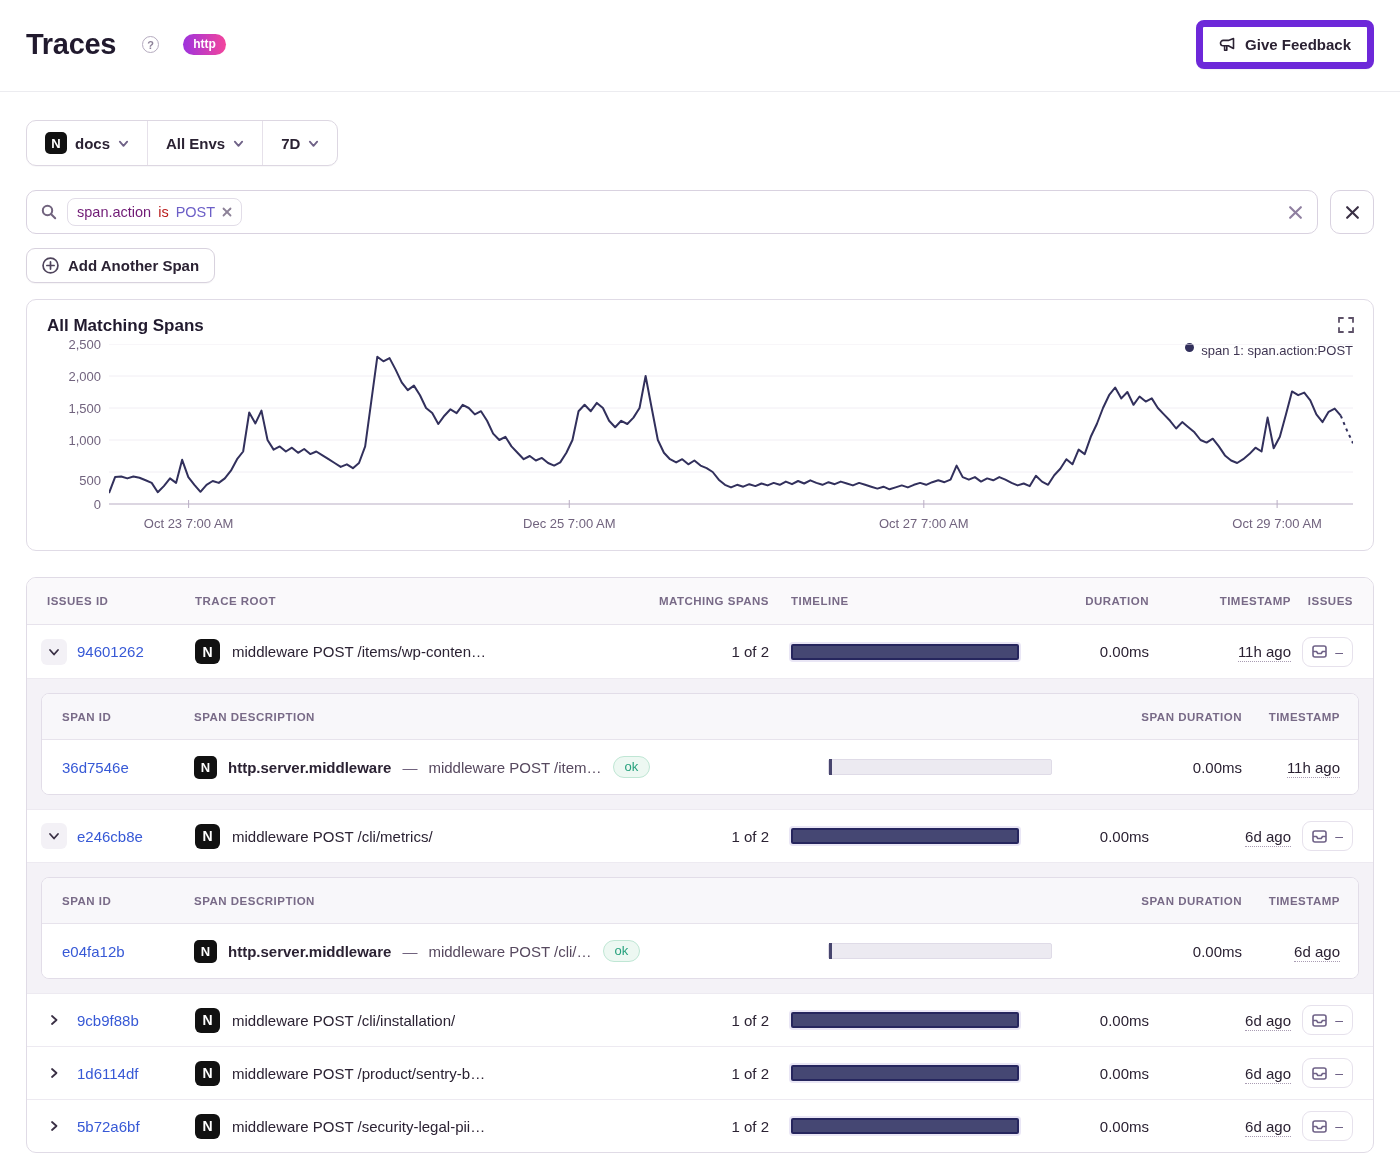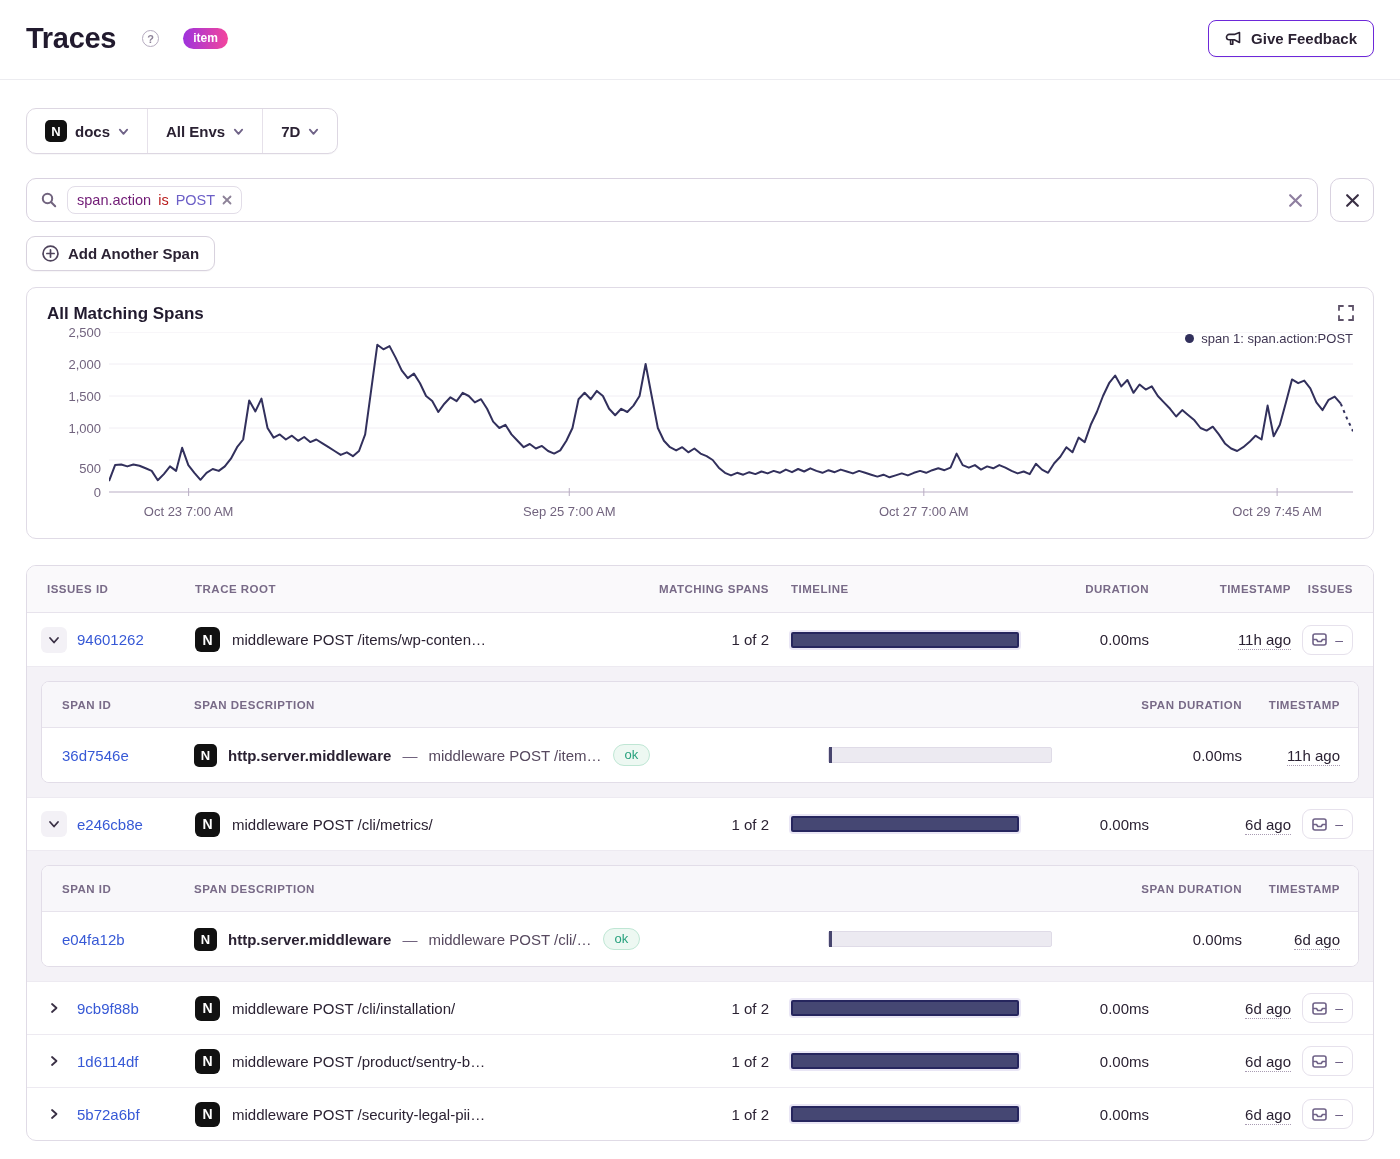--- a/index.html
+++ b/index.html
@@ -4,21 +4,21 @@
 <style>
   * { margin:0; padding:0; box-sizing:border-box; }
   html,body { width:1400px; background:#fff; font-family:"Liberation Sans","DejaVu Sans",sans-serif; color:#2b2233; }
 
   
   .app-header { display:flex; align-items:center; justify-content:space-between; padding:20px 26px 22px; border-bottom:1px solid #ececf0; background:#fff; }
   .title-wrap { display:flex; align-items:center; gap:24px; }
   .page-title { font-size:29px; font-weight:bold; letter-spacing:-0.3px; color:#211a2e; }
   .help-badge { width:17px; height:17px; border:1px solid #b5abbf; border-radius:50%; display:flex; align-items:center; justify-content:center; font-size:11px; color:#8d8298; font-weight:bold; margin-left:2px; }
   .beta-pill { background:linear-gradient(90deg,var(--beta-gradient-start,#9e33dd),var(--beta-gradient-end,#f3459c)); color:#fff; font-size:12px; font-weight:bold; padding:3px 10px 4px; border-radius:20px; }
-  .feedback-btn { display:flex; align-items:center; gap:8px; border:1px solid #6d28d9; background:#fff; border-radius:8px; padding:9px 16px; font-size:15px; font-weight:bold; color:#2b2233; cursor:pointer; box-shadow:0 1px 1px rgba(40,30,60,.04); }
+  .feedback-btn { display:flex; align-items:center; gap:8px; border:7px solid #6d28d9; background:#fff; border-radius:8px; padding:9px 16px; font-size:15px; font-weight:bold; color:#2b2233; cursor:pointer; box-shadow:0 1px 1px rgba(40,30,60,.04); }
 
   .content { padding:0 26px; }
 
   
   .filter-bar { display:inline-flex; margin-top:28px; border:1px solid #ddd7e2; border-radius:10px; background:#fff; height:46px; align-items:stretch; box-shadow:0 1px 1px rgba(40,30,60,.03); }
   .filter-seg { display:flex; align-items:center; gap:8px; padding:0 18px; font-size:15px; font-weight:bold; color:#2b2233; cursor:pointer; }
   .filter-seg + .filter-seg { border-left:1px solid #e6e1ea; }
   .nextjs-logo { width:22px; height:22px; background:#111; color:#fff; border-radius:5px; display:flex; align-items:center; justify-content:center; font-size:13px; font-weight:bold; }
   .chev { width:11px; height:11px; flex:0 0 auto; }
   .chev polyline { fill:none; stroke:#6f6287; stroke-width:2; stroke-linecap:round; stroke-linejoin:round; }
@@ -46,21 +46,21 @@
   .add-span-btn { display:inline-flex; align-items:center; gap:9px; margin-top:14px; border:1px solid #d8d2de; background:#fff; border-radius:9px; padding:8px 15px; font-size:15px; font-weight:bold; color:#2b2233; cursor:pointer; box-shadow:0 1px 1px rgba(40,30,60,.04); }
   .plus-circle { width:17px; height:17px; }
   .plus-circle circle { fill:none; stroke:#4f445c; stroke-width:1.6; }
   .plus-circle line { stroke:#4f445c; stroke-width:1.6; stroke-linecap:round; }
 
   
   .chart-card { position:relative; margin-top:16px; border:1px solid #e0dbe6; border-radius:10px; background:#fff; padding:16px 20px 10px; }
   .chart-title { font-size:17px; font-weight:bold; color:#211a2e; }
   .expand-btn { position:absolute; top:16px; right:18px; width:18px; height:18px; cursor:pointer; }
   .expand-btn path { fill:none; stroke:#5d5168; stroke-width:1.8; stroke-linecap:round; }
-  .chart-legend { position:absolute; top:43px; right:20px; display:flex; align-items:center; gap:7px; font-size:13px; color:#3f3552; cursor:pointer; }
+  .chart-legend { position:absolute; top:43px; right:20px; display:flex; gap:7px; font-size:13px; color:#3f3552; cursor:pointer; }
   .legend-dot { width:9px; height:9px; border-radius:50%; background:var(--chart-line,#35335f); }
   .chart-body { display:flex; margin-top:8px; }
   .y-axis { width:62px; position:relative; height:160px; flex:0 0 auto; }
   .y-label { position:absolute; right:8px; transform:translateY(-50%); font-size:13px; color:#71637e; }
   .plot { flex:1; position:relative; height:196px; }
   .plot svg { width:100%; height:170px; display:block; }
   .x-label { position:absolute; top:172px; transform:translateX(-50%); font-size:13px; color:#71637e; white-space:nowrap; }
 
   
   .trace-table { margin:26px 0 0; border:1px solid #e0dbe6; border-radius:10px; background:#fff; overflow:hidden; }
@@ -104,21 +104,21 @@
   .span-bar { height:16px; background:#eceaf1; border:1px solid #dfdbe7; border-radius:2px; position:relative; }
   .span-bar::before { content:""; position:absolute; left:0; top:-1px; bottom:-1px; width:3px; background:#47456e; }
 </style>
 </head>
 <body>
 
 <div class="app-header">
   <div class="title-wrap">
     <span class="page-title">Traces</span>
     <span class="help-badge">?</span>
-    <span class="beta-pill">item</span>
+    <span class="beta-pill">http</span>
   </div>
   <button class="feedback-btn">
     <svg width="18" height="16" viewBox="0 0 18 16">
       <path d="M14.5 1.5v10l-5.2-2.7H4.2a2.7 2.7 0 0 1 0-5.4h5.1L14.5 1.5z" fill="none" stroke="#2b2233" stroke-width="1.6" stroke-linejoin="round"></path>
       <path d="M5.6 9v4.2h2.2V9" fill="none" stroke="#2b2233" stroke-width="1.6" stroke-linejoin="round"></path>
     </svg>
     <span>Give Feedback</span>
   </button>
 </div>
 
@@ -219,23 +219,23 @@
             <line x1="0" x2="1250" y1="0" y2="0" stroke="#f1eef4" stroke-width="1" vector-effect="non-scaling-stroke"></line>
             <line x1="80" x2="80" y1="156" y2="164" stroke="#b9adc4" vector-effect="non-scaling-stroke"></line>
             <line x1="462.5" x2="462.5" y1="156" y2="164" stroke="#b9adc4" vector-effect="non-scaling-stroke"></line>
             <line x1="818.75" x2="818.75" y1="156" y2="164" stroke="#b9adc4" vector-effect="non-scaling-stroke"></line>
             <line x1="1173.75" x2="1173.75" y1="156" y2="164" stroke="#b9adc4" vector-effect="non-scaling-stroke"></line>
             <polyline points="0.0,149.1 6.1,133.1 12.3,132.5 18.4,134.4 24.5,132.5 30.6,133.8 36.8,136.3 42.9,138.9 49.0,148.2 55.1,142.1 61.3,134.4 67.4,138.9 73.5,115.8 79.7,133.1 85.8,140.8 91.9,147.8 98.0,140.8 104.2,137.0 110.3,138.9 116.4,134.4 122.5,126.7 128.7,115.2 134.8,107.5 140.9,68.5 147.1,79.4 153.2,66.6 159.3,96.0 165.4,105.6 171.6,102.4 177.7,107.5 183.8,103.7 190.0,108.8 196.1,105.0 202.2,110.1 208.3,107.5 214.5,111.4 220.6,115.2 226.7,119.0 232.8,122.9 239.0,120.3 245.1,124.2 251.2,119.0 257.4,102.4 263.5,57.6 269.6,12.8 275.7,17.3 281.9,14.1 288.0,25.6 294.1,38.4 300.2,46.1 306.4,41.6 312.5,51.2 318.6,64.0 324.8,69.1 330.9,80.0 337.0,71.7 343.1,65.3 349.3,69.1 355.4,60.8 361.5,64.0 367.6,70.4 373.8,67.2 379.9,76.8 386.0,89.6 392.2,96.0 398.3,92.8 404.4,102.4 410.5,108.8 416.7,115.2 422.8,112.0 428.9,116.5 435.0,113.9 441.2,119.0 447.3,121.6 453.4,118.4 459.6,108.8 465.7,96.0 471.8,67.2 477.9,60.8 484.1,67.2 490.2,58.9 496.3,64.0 502.5,76.8 508.6,83.2 514.7,76.8 520.8,80.0 527.0,73.6 533.1,64.0 539.2,32.0 545.3,64.0 551.5,96.0 557.6,108.8 563.7,115.2 569.9,118.4 576.0,115.2 582.1,120.3 588.2,116.5 594.4,121.6 600.5,124.2 606.6,128.0 612.7,135.7 618.9,140.8 625.0,143.4 631.1,140.8 637.3,142.7 643.4,140.2 649.5,142.1 655.6,139.5 661.8,141.4 667.9,138.9 674.0,140.8 680.1,137.6 686.3,140.2 692.4,137.0 698.5,139.5 704.7,136.3 710.8,138.9 716.9,140.8 723.0,138.2 729.2,140.2 735.3,137.6 741.4,139.5 747.5,141.4 753.7,138.9 759.8,140.8 765.9,142.7 772.1,144.6 778.2,142.7 784.3,145.3 790.4,143.4 796.6,141.4 802.7,143.4 808.8,140.8 815.0,138.9 821.1,140.8 827.2,138.2 833.3,136.3 839.5,138.2 845.6,135.7 851.7,121.6 857.8,133.1 864.0,135.7 870.1,133.1 876.2,137.6 882.4,134.4 888.5,136.3 894.6,133.1 900.7,135.7 906.9,138.9 913.0,141.4 919.1,139.5 925.2,142.1 931.4,131.8 937.5,137.6 943.6,140.8 949.8,131.2 955.9,124.8 962.0,115.2 968.1,120.3 974.3,105.6 980.4,110.1 986.5,92.8 992.6,80.0 998.8,64.0 1004.9,51.2 1011.0,43.5 1017.2,54.4 1023.3,48.0 1029.4,60.8 1035.5,52.5 1041.7,57.6 1047.8,54.4 1053.9,64.0 1060.0,70.4 1066.2,76.8 1072.3,84.5 1078.4,78.1 1084.6,83.2 1090.7,88.3 1096.8,96.0 1102.9,98.6 1109.1,94.7 1115.2,102.4 1121.3,111.4 1127.5,116.5 1133.6,119.0 1139.7,115.2 1145.8,110.1 1152.0,103.7 1158.1,107.5 1164.2,73.6 1170.3,104.3 1176.5,92.8 1182.6,70.4 1188.7,47.4 1194.9,51.2 1201.0,48.6 1207.1,56.3 1213.2,70.4 1219.4,78.1 1225.5,67.8 1231.6,64.6 1237.7,71.7" fill="none" stroke="#32305c" stroke-width="2" stroke-linejoin="round" vector-effect="non-scaling-stroke"></polyline>
             <polyline points="1237.7,71.7 1243.9,86.4 1250.0,99.2" fill="none" stroke="#32305c" stroke-width="2" stroke-linejoin="round" vector-effect="non-scaling-stroke" stroke-dasharray="3,4"></polyline>
           </svg>
         <div id="x-axis">
             <span class="x-label" style="left: 6.4%;">Oct 23 7:00 AM</span>
-            <span class="x-label" style="left: 37%;">Sep 25 7:00 AM</span>
+            <span class="x-label" style="left: 37%;">Dec 25 7:00 AM</span>
             <span class="x-label" style="left: 65.5%;">Oct 27 7:00 AM</span>
-            <span class="x-label" style="left: 93.9%;">Oct 29 7:45 AM</span>
+            <span class="x-label" style="left: 93.9%;">Oct 29 7:00 AM</span>
           </div>
       </div>
     </div>
   </div>
 
   
   <div class="trace-table">
     <div class="t-grid t-head">
       <div class="th cell-pad-l">ISSUES ID</div>
       <div class="th">TRACE ROOT</div>

